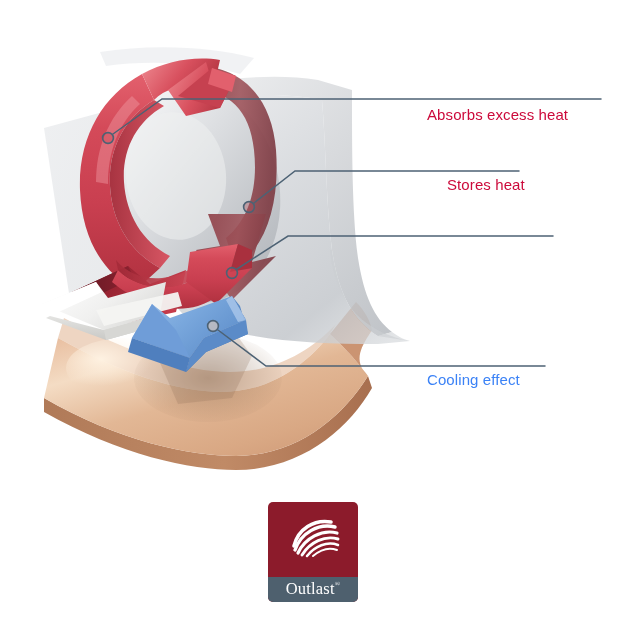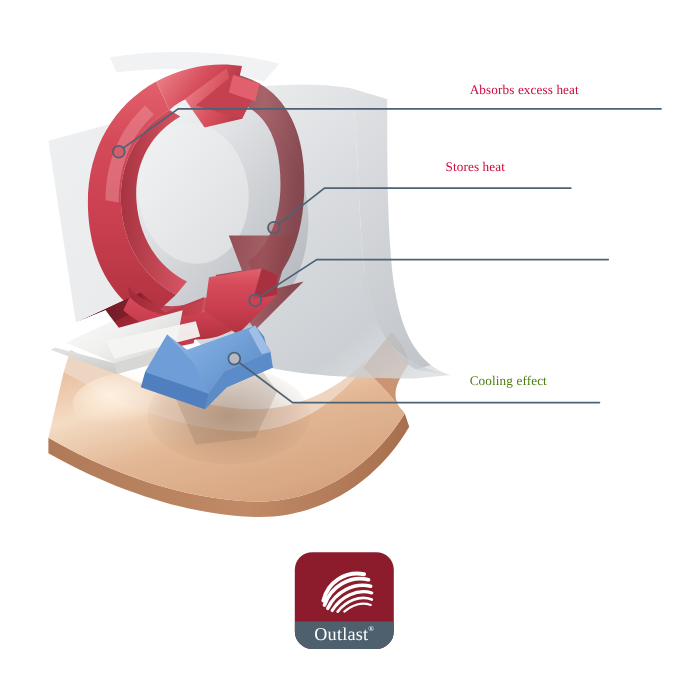--- a/index.html
+++ b/index.html
@@ -5,35 +5,36 @@
   html,body{margin:0;padding:0;background:#ffffff;}
   body{
     width:625px;height:625px;overflow:hidden;
     font-family:"Liberation Sans","DejaVu Sans",sans-serif;
     background:#ffffff;
   }
   #stage{position:relative;width:625px;height:625px;background:#fff;}
   #diagram{position:absolute;left:0;top:0;width:625px;height:625px;}
   .lbl{
     position:absolute;
-    font-family:Liberation Serif, serif;
-    font-size:12px;
+    font-family:Liberation Sans, sans-serif;
+    font-size:15px;
     letter-spacing:0.1px;
     white-space:nowrap;
     line-height:1;
+    margin-top:32px;
   }
   .lbl-red{color:#cc0a3b;}
-  .lbl-blue{color:#4d7c0f;text-align:right;}
+  .lbl-blue{color:#3b82f6;text-align:right;}
   #lbl0{left:427px;top:75px;}
-  #lbl1{left:405px;top:145px;text-align:center;}
+  #lbl1{left:447px;top:145px;text-align:center;}
   #lbl2{left:427px;top:209px;}
   #lbl3{left:427px;top:340px;}
   #logo{
-    position:absolute;left:268px;top:502px;width:90px;height:88px;
-    border-radius:16px;overflow:hidden;
+    position:absolute;left:268px;top:502px;width:90px;height:100px;
+    border-radius:5px;overflow:hidden;
     background:#8c1b2b;
   }
   #logo-mark{position:absolute;left:0;top:0;width:90px;height:64px;}
   #logo-band{
     position:absolute;left:0;bottom:0;width:90px;height:25px;
     background:#4e606e;
     display:flex;align-items:center;justify-content:center;
   }
   #logo-word{
     color:#ffffff;

